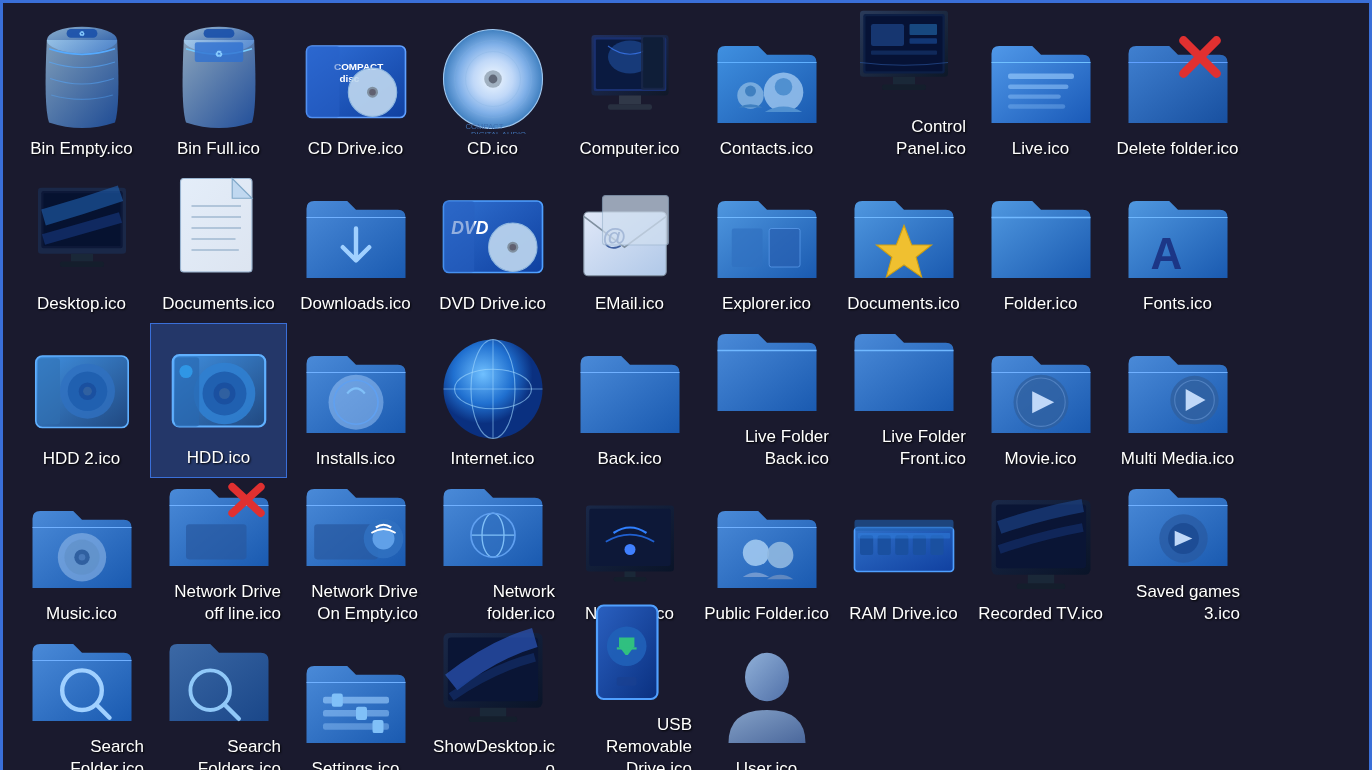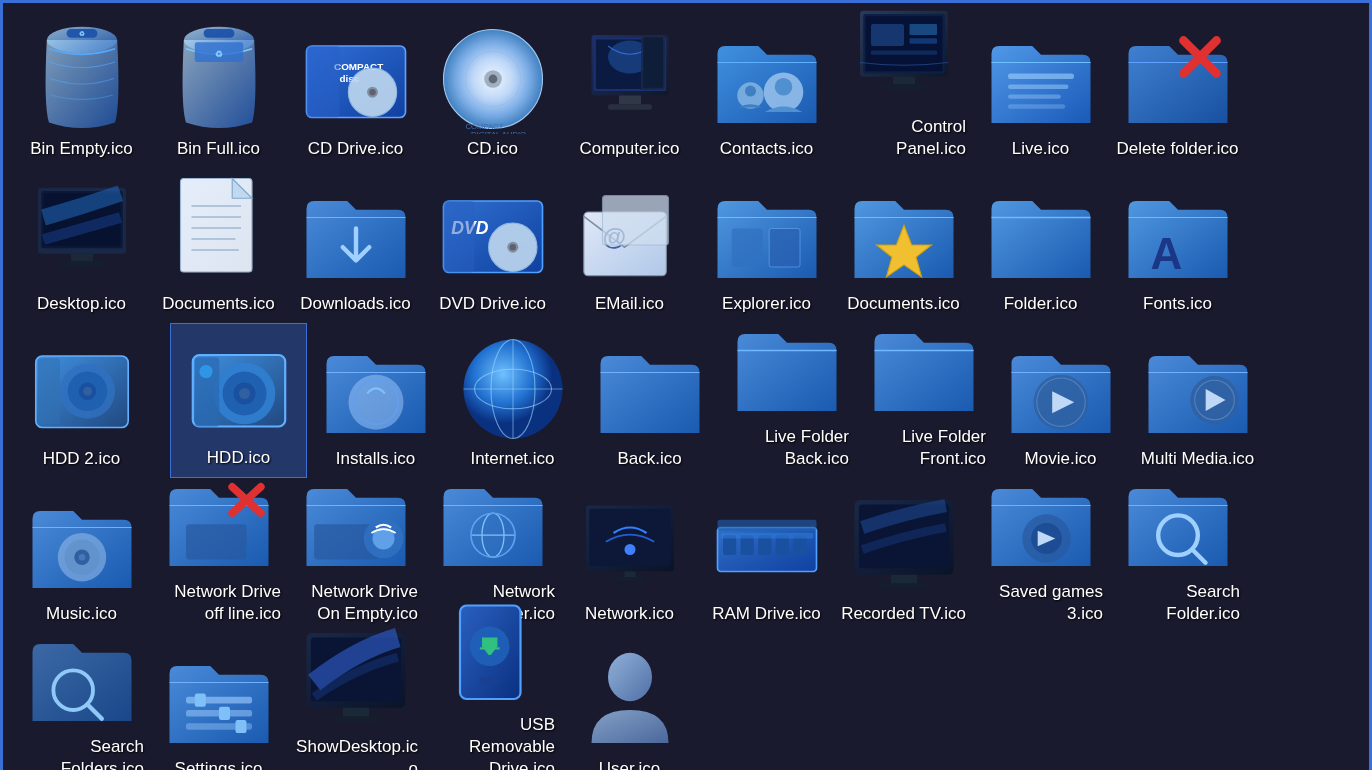--- a/index.html
+++ b/index.html
@@ -23,21 +23,20 @@
       flex-direction: column;
       align-items: center;
       justify-content: flex-end;
       padding-bottom: 8px;
       cursor: pointer;
       position: relative;
     }
     .icon-item.selected {
       background: rgba(58, 111, 216, 0.35);
       border: 1px solid #3a6fd8;
-      margin-left: 20px;
     }
     .icon-visual {
       width: 110px;
       height: 110px;
       display: flex;
       align-items: center;
       justify-content: center;
       margin-bottom: 4px;
       flex-shrink: 0;
     }
@@ -660,20 +659,39 @@
       <rect x="45" y="75" width="10" height="5" fill="#1a2838"></rect>
       <rect x="35" y="80" width="30" height="4" rx="2" fill="#141e2c"></rect>
     </svg>
       </div>
       <div class="icon-label">Network.ico</div>
     </div>
     <div class="icon-item">
       <div class="icon-visual">
         <svg viewBox="0 0 100 100" xmlns="http://www.w3.org/2000/svg">
       <defs>
+            <linearGradient id="pubfoldergrad" x1="0%" y1="0%" x2="100%" y2="100%">
+              <stop offset="0%" style="stop-color:#4a8ad8"></stop>
+              <stop offset="100%" style="stop-color:#1a5ab0"></stop>
+            </linearGradient>
+          </defs>
+      <path d="M5 35 L5 90 L95 90 L95 35 Q95 28 88 28 L50 28 L42 20 L12 20 Q5 20 5 27 Z" fill="url(#pubfoldergrad)"></path>
+      <path d="M5 35 L95 35" stroke="#70b0ff" stroke-width="1" fill="none"></path>
+      <ellipse cx="40" cy="58" rx="12" ry="12" fill="#a0c8f0" opacity="0.9"></ellipse>
+      <path d="M28 80 Q40 72 52 80" fill="#7098d0"></path>
+      <ellipse cx="62" cy="60" rx="12" ry="12" fill="#90b8e0" opacity="0.9"></ellipse>
+      <path d="M50 82 Q62 74 74 82" fill="#6088c0"></path>
+    </svg>
+      </div>
+      <div class="icon-label">Public Folder.ico</div>
+    </div>
+    <div class="icon-item">
+      <div class="icon-visual">
+        <svg viewBox="0 0 100 100" xmlns="http://www.w3.org/2000/svg">
+      <defs>
             <linearGradient id="ramgrad" x1="0%" y1="0%" x2="100%" y2="100%">
               <stop offset="0%" style="stop-color:#3070c8"></stop>
               <stop offset="100%" style="stop-color:#1040a0"></stop>
             </linearGradient>
           </defs>
       <rect x="5" y="35" width="90" height="40" rx="3" fill="url(#ramgrad)"></rect>
       <rect x="5" y="35" width="90" height="40" rx="3" fill="none" stroke="#50a0ff" stroke-width="1.5"></rect>
       <rect x="10" y="42" width="12" height="18" rx="2" fill="#1a50a0"></rect>
       <rect x="26" y="42" width="12" height="18" rx="2" fill="#1a50a0"></rect>
       <rect x="42" y="42" width="12" height="18" rx="2" fill="#1a50a0"></rect>

